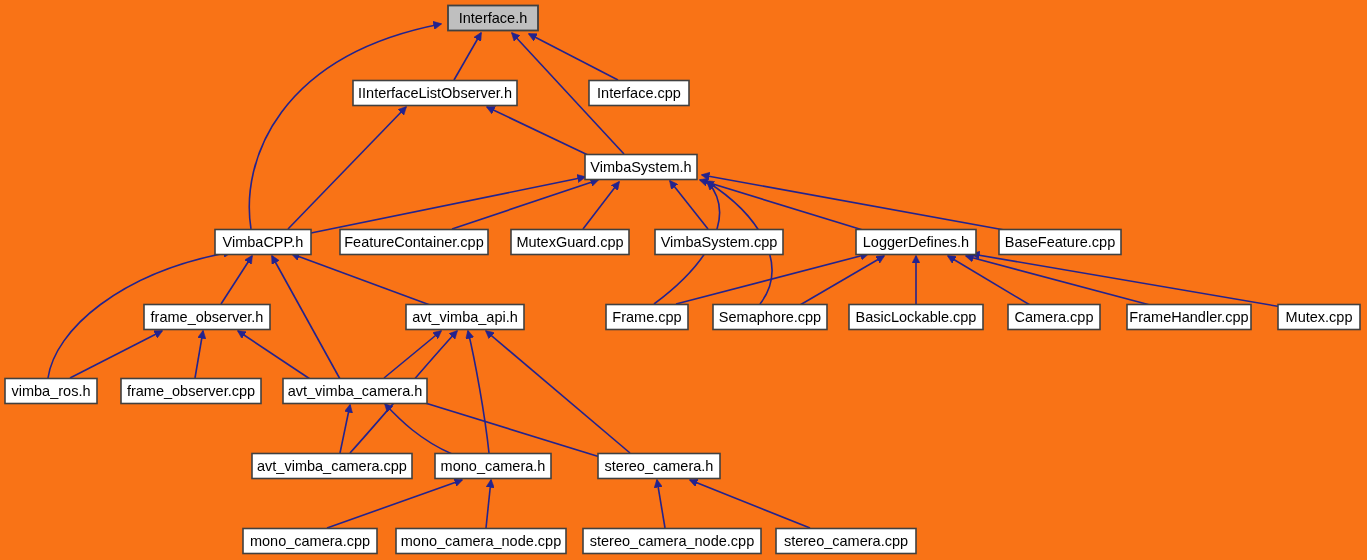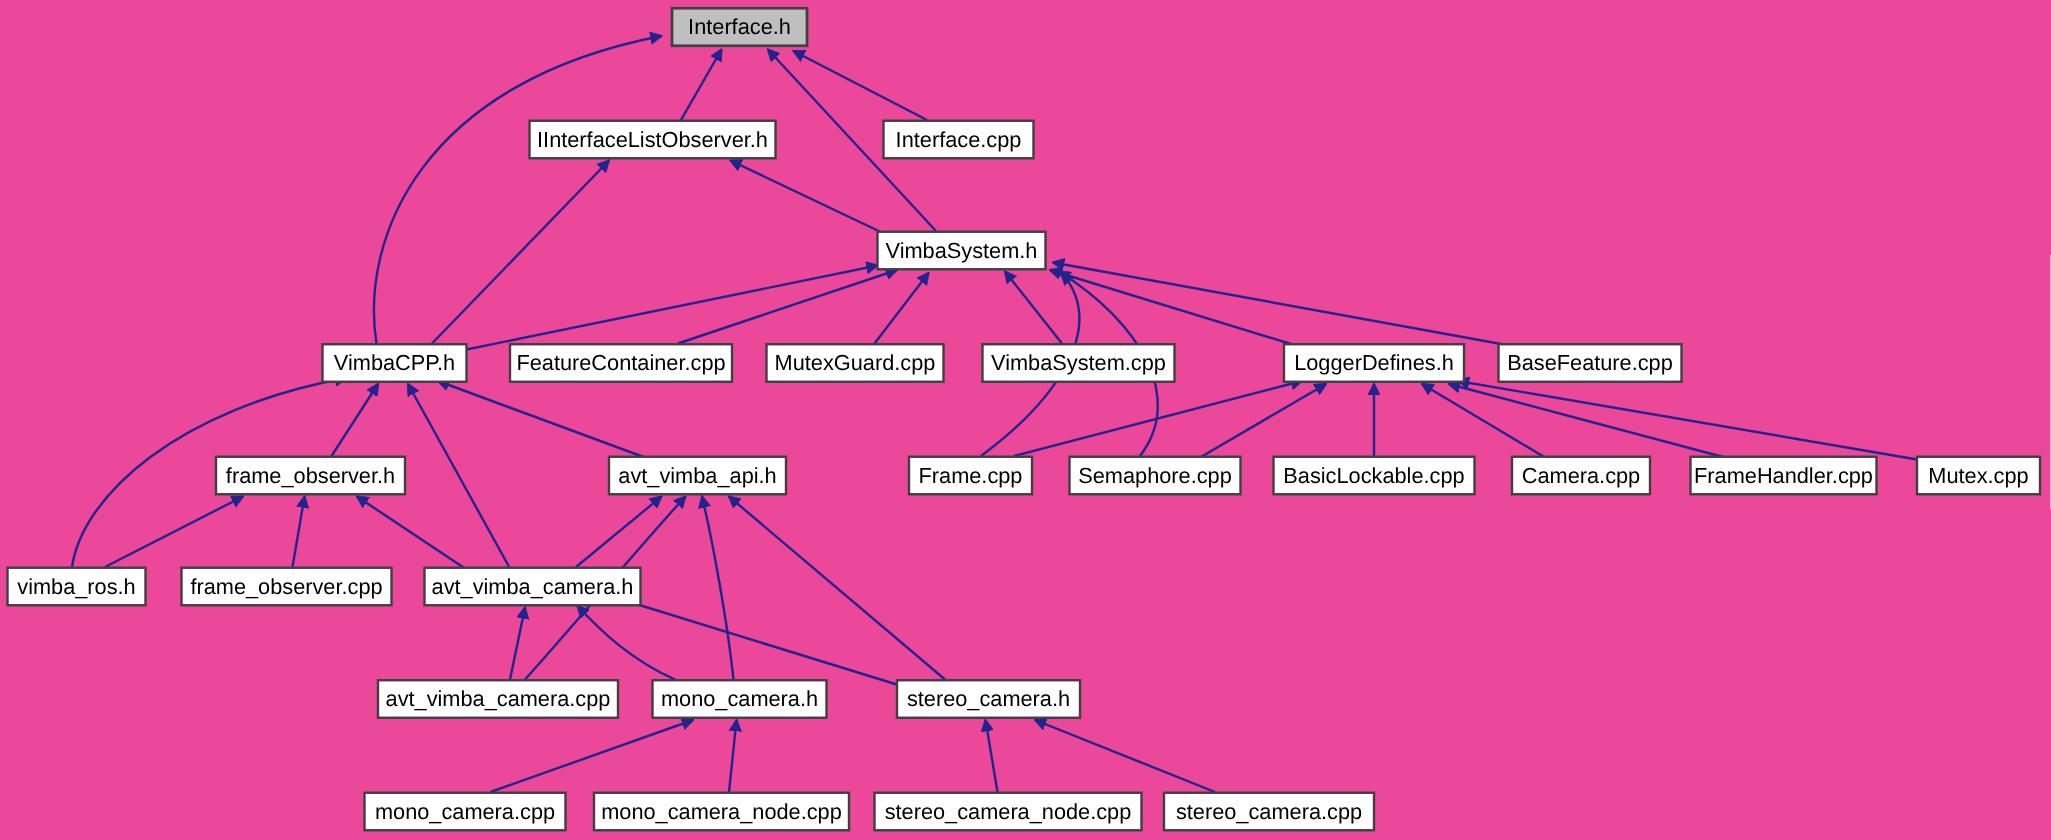--- a/index.html
+++ b/index.html
@@ -7,21 +7,21 @@
     padding: 0;
     background: #ffffff;
   }
   body {
     font-family: "Liberation Sans", sans-serif;
   }
   #graph-root {
     position: relative;
     width: 1367px;
     height: 560px;
-    background: #ec4899;
+    background: #f97316;
     overflow: hidden;
   }
   svg.graph-canvas {
     position: absolute;
     left: 0;
     top: 0;
     width: 1367px;
     height: 560px;
     display: block;
   }

